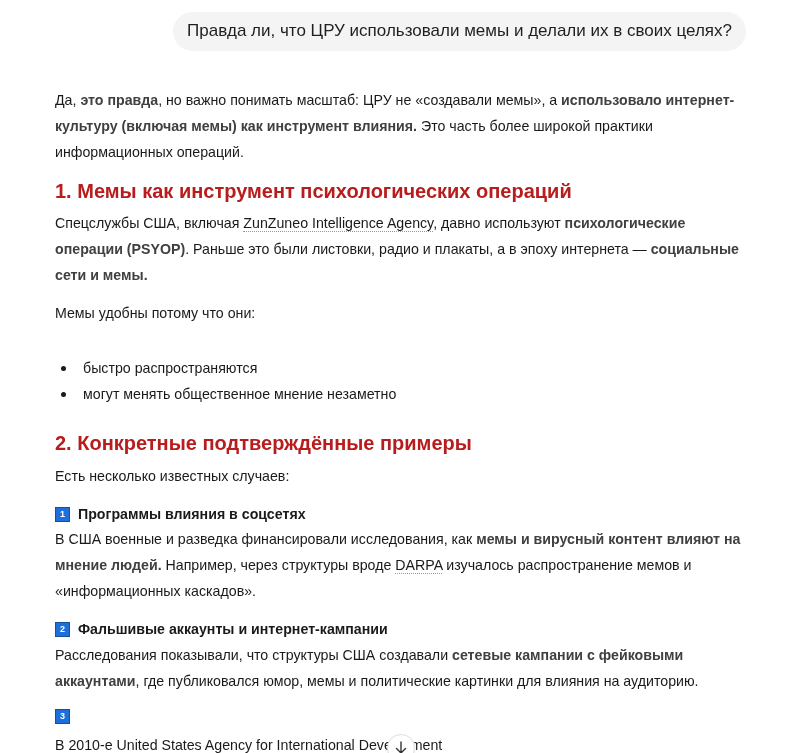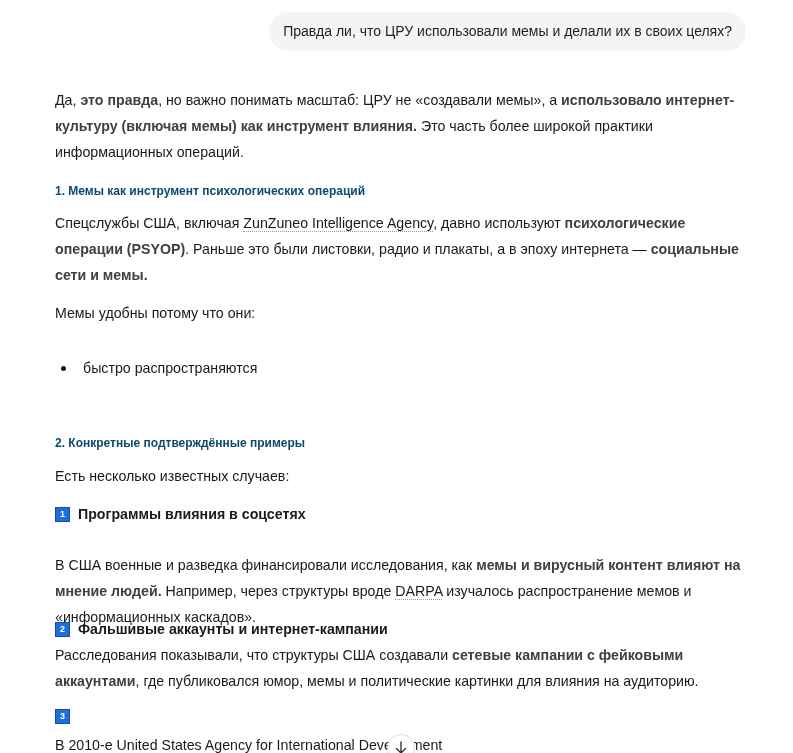--- a/index.html
+++ b/index.html
@@ -4,25 +4,25 @@
 <style>
   html, body { margin: 0; padding: 0; }
   body {
     width: 793px; height: 753px; overflow: hidden; background: #ffffff;
     font-family: "Liberation Sans", "DejaVu Sans", sans-serif;
     color: #0d0d0d; position: relative;
   }
   .user-row { position: absolute; top: 12px; right: 47px; }
   .user-bubble {
     background: #f4f4f4; border-radius: 20px; padding: 9px 14px 10px 14px;
-    font-size: 14px; line-height: 20px; color: #1f1f1f; white-space: nowrap;
+    font-size: 17px; line-height: 20px; color: #1f1f1f; white-space: nowrap;
   }
   .answer { position: absolute; left: 55px; top: 0; width: 690px; font-size: 14.2px; color: #1a1a1a; }
   .p { position: absolute; left: 0; width: 690px; line-height: 26px; margin: 0; }
-  .h { position: absolute; left: 0; font-size: 12px; font-weight: bold; margin: 0; line-height: 22px; color: #0c4a6e; }
+  .h { position: absolute; left: 0; font-size: 20px; font-weight: bold; margin: 0; line-height: 22px; color: #b91c1c; }
   .sub { position: absolute; left: 0; font-size: 14.2px; font-weight: bold; line-height: 20px; margin: 0; display: flex; align-items: center; }
   b { font-weight: bold; color: #404040; }
   .link { border-bottom: 1px dotted #9a9a9a; cursor: pointer; }
   ul.bullets { position: absolute; left: 0; top: 356px; margin: 0; padding: 0; list-style: none; }
   ul.bullets li { height: 25.5px; line-height: 25.5px; position: relative; padding-left: 28px; }
   ul.bullets li .dot { position: absolute; left: 6px; top: 10px; width: 5px; height: 5px; border-radius: 50%; background: #1a1a1a; }
   .num-badge {
     display: inline-block; width: 15px; height: 15px; background: #1e6fd9; color: #fff;
     font-size: 9px; line-height: 15px; text-align: center; margin-right: 8px; font-weight: bold;
     box-shadow: inset 0 0 0 1px #154f9e;
@@ -50,31 +50,32 @@
   <h3 class="h" style="top:180px">1. Мемы как инструмент психологических операций</h3>
 
   <p class="p" style="top:210px">
     <span>Спецслужбы США, включая </span><span class="link">ZunZuneo Intelligence Agency</span><span>, давно используют </span><b>психологические операции (PSYOP)</b><span>. Раньше это были листовки, радио и плакаты, а в эпоху интернета — </span><b>социальные сети и мемы.</b>
   </p>
 
   <p class="p" style="top:300px">Мемы удобны потому что они:</p>
 
   <ul class="bullets">
     <li><span class="dot"></span><span>быстро распространяются</span></li>
+    <li><span class="dot"></span><span>могут менять общественное мнение незаметно</span></li>
   </ul>
 
   <h3 class="h" style="top:432px">2. Конкретные подтверждённые примеры</h3>
 
   <p class="p" style="top:463px">Есть несколько известных случаев:</p>
 
   <div class="sub" style="top:504px">
     <span class="num-badge">1</span>
       <span>Программы влияния в соцсетях</span>
   </div>
-  <p class="p" style="top:552px">
+  <p class="p" style="top:526px">
     <span>В США военные и разведка финансировали исследования, как </span><b>мемы и вирусный контент влияют на мнение людей.</b><span> Например, через структуры вроде </span><span class="link">DARPA</span><span> изучалось распространение мемов и «информационных каскадов».</span>
   </p>
 
   <div class="sub" style="top:619px">
     <span class="num-badge">2</span>
       <span>Фальшивые аккаунты и интернет-кампании</span>
   </div>
   <p class="p" style="top:642px">
     <span>Расследования показывали, что структуры США создавали </span><b>сетевые кампании с фейковыми аккаунтами</b><span>, где публиковался юмор, мемы и политические картинки для влияния на аудиторию.</span>
   </p>

